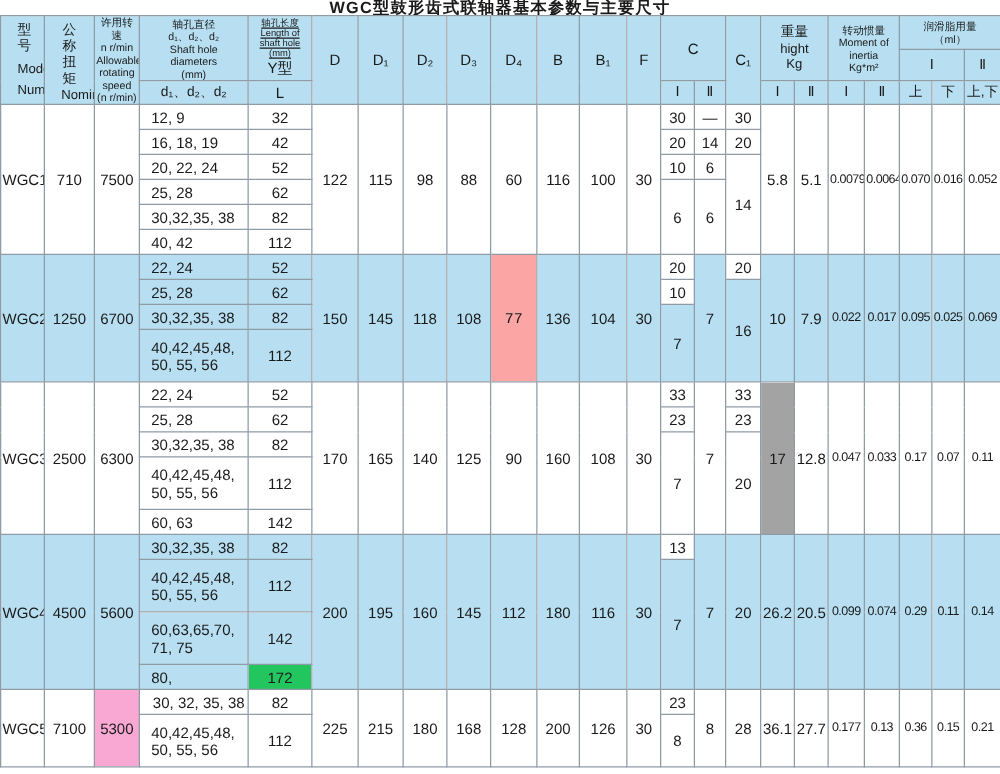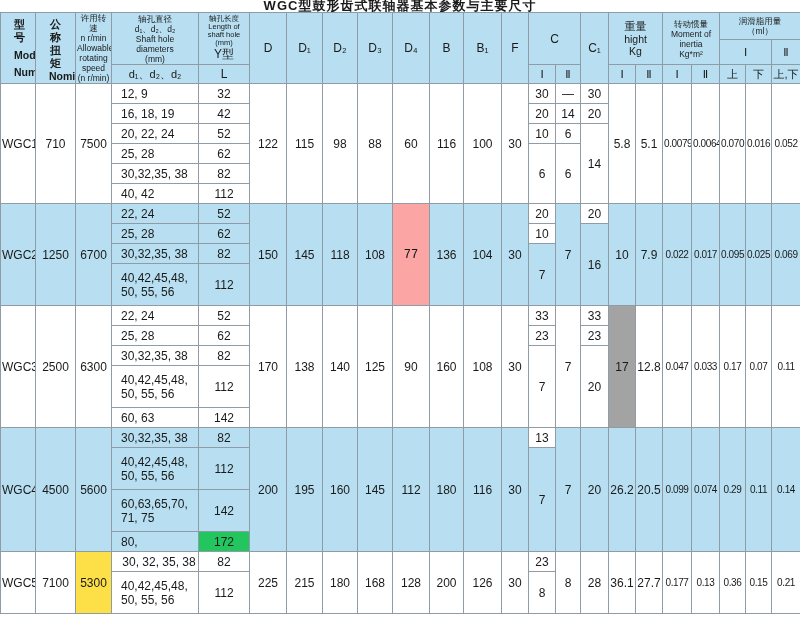--- a/index.html
+++ b/index.html
@@ -18,23 +18,23 @@
     text-align:center;vertical-align:middle;overflow:hidden;
   }
   thead th{background:var(--hdr);font-weight:normal;}
   td{font-size:12px;background:#fff;line-height:14px;}
   td.bore{text-align:left;padding-left:9px;}
   td.sm{font-size:10px;letter-spacing:-0.4px;}
   td.model{font-size:12px;}
   .zh{font-size:11px;line-height:13px;}
   .en{font-size:10.5px;line-height:12px;}
   .tiny{font-size:8.5px;line-height:10px;}
-  .micro{font-size:7.5px;line-height:8px;}
+  .micro{font-size:7.5px;line-height:8px;text-decoration:underline;}
   .lbl{font-size:12px;}
-  .spread{display:flex;flex-direction:column;justify-content:space-between;height:60px;padding:3px 12px;font-weight:bold;}
+  .spread{display:flex;flex-direction:column;justify-content:space-between;height:60px;padding:3px 12px;}
   .stack{display:flex;flex-direction:column;justify-content:center;}
   .ytype{font-size:12px;line-height:15px;font-weight:normal;}
   .rom{font-size:11px;line-height:12px;}
 </style>
 </head>
 <body>
 
 <div class="title">WGC型鼓形齿式联轴器基本参数与主要尺寸</div>
 
 <table>
@@ -252,21 +252,21 @@
         <td class="bore" style="background: rgb(183, 223, 241);">40,42,45,48, 50, 55, 56</td>
         <td style="background: rgb(183, 223, 241);">112</td>
       </tr>
       <tr style="height: 20px;">
         <td rowspan="5" class="model" style="background: rgb(255, 255, 255);">WGC3</td>
         <td rowspan="5" style="background: rgb(255, 255, 255);">2500</td>
         <td rowspan="5" style="background: rgb(255, 255, 255);">6300</td>
         <td class="bore" style="background: rgb(255, 255, 255);">22, 24</td>
         <td style="background: rgb(255, 255, 255);">52</td>
         <td rowspan="5" style="background: rgb(255, 255, 255);">170</td>
-        <td rowspan="5" style="background: rgb(255, 255, 255);">138</td>
+        <td rowspan="5" style="background: rgb(255, 255, 255);">165</td>
         <td rowspan="5" style="background: rgb(255, 255, 255);">140</td>
         <td rowspan="5" style="background: rgb(255, 255, 255);">125</td>
         <td rowspan="5" style="background: rgb(255, 255, 255);">90</td>
         <td rowspan="5" style="background: rgb(255, 255, 255);">160</td>
         <td rowspan="5" style="background: rgb(255, 255, 255);">108</td>
         <td rowspan="5" style="background: rgb(255, 255, 255);">30</td>
         <td style="background: rgb(255, 255, 255);">33</td>
         <td rowspan="5" style="background: rgb(255, 255, 255);">7</td>
         <td style="background: rgb(255, 255, 255);">33</td>
         <td rowspan="5" style="background: #a3a3a3; margin-left: 40px;">17</td>
@@ -331,21 +331,21 @@
         <td class="bore" style="background: rgb(183, 223, 241);">60,63,65,70, 71, 75</td>
         <td style="background: rgb(183, 223, 241);">142</td>
       </tr>
       <tr style="height: 20px;">
         <td class="bore" style="background: rgb(183, 223, 241);">80,</td>
         <td style="background: #22c55e;">172</td>
       </tr>
       <tr style="height: 20px;">
         <td rowspan="2" class="model" style="background: rgb(255, 255, 255);">WGC5</td>
         <td rowspan="2" style="background: rgb(255, 255, 255);">7100</td>
-        <td rowspan="2" style="background: #fde047;">5300</td>
+        <td rowspan="2" style="background: #f9a8d4;">5300</td>
         <td class="bore" style="background: rgb(255, 255, 255); text-align: center;">30, 32, 35, 38</td>
         <td style="background: rgb(255, 255, 255);">82</td>
         <td rowspan="2" style="background: rgb(255, 255, 255);">225</td>
         <td rowspan="2" style="background: rgb(255, 255, 255);">215</td>
         <td rowspan="2" style="background: rgb(255, 255, 255);">180</td>
         <td rowspan="2" style="background: rgb(255, 255, 255);">168</td>
         <td rowspan="2" style="background: rgb(255, 255, 255);">128</td>
         <td rowspan="2" style="background: rgb(255, 255, 255);">200</td>
         <td rowspan="2" style="background: rgb(255, 255, 255);">126</td>
         <td rowspan="2" style="background: rgb(255, 255, 255);">30</td>

